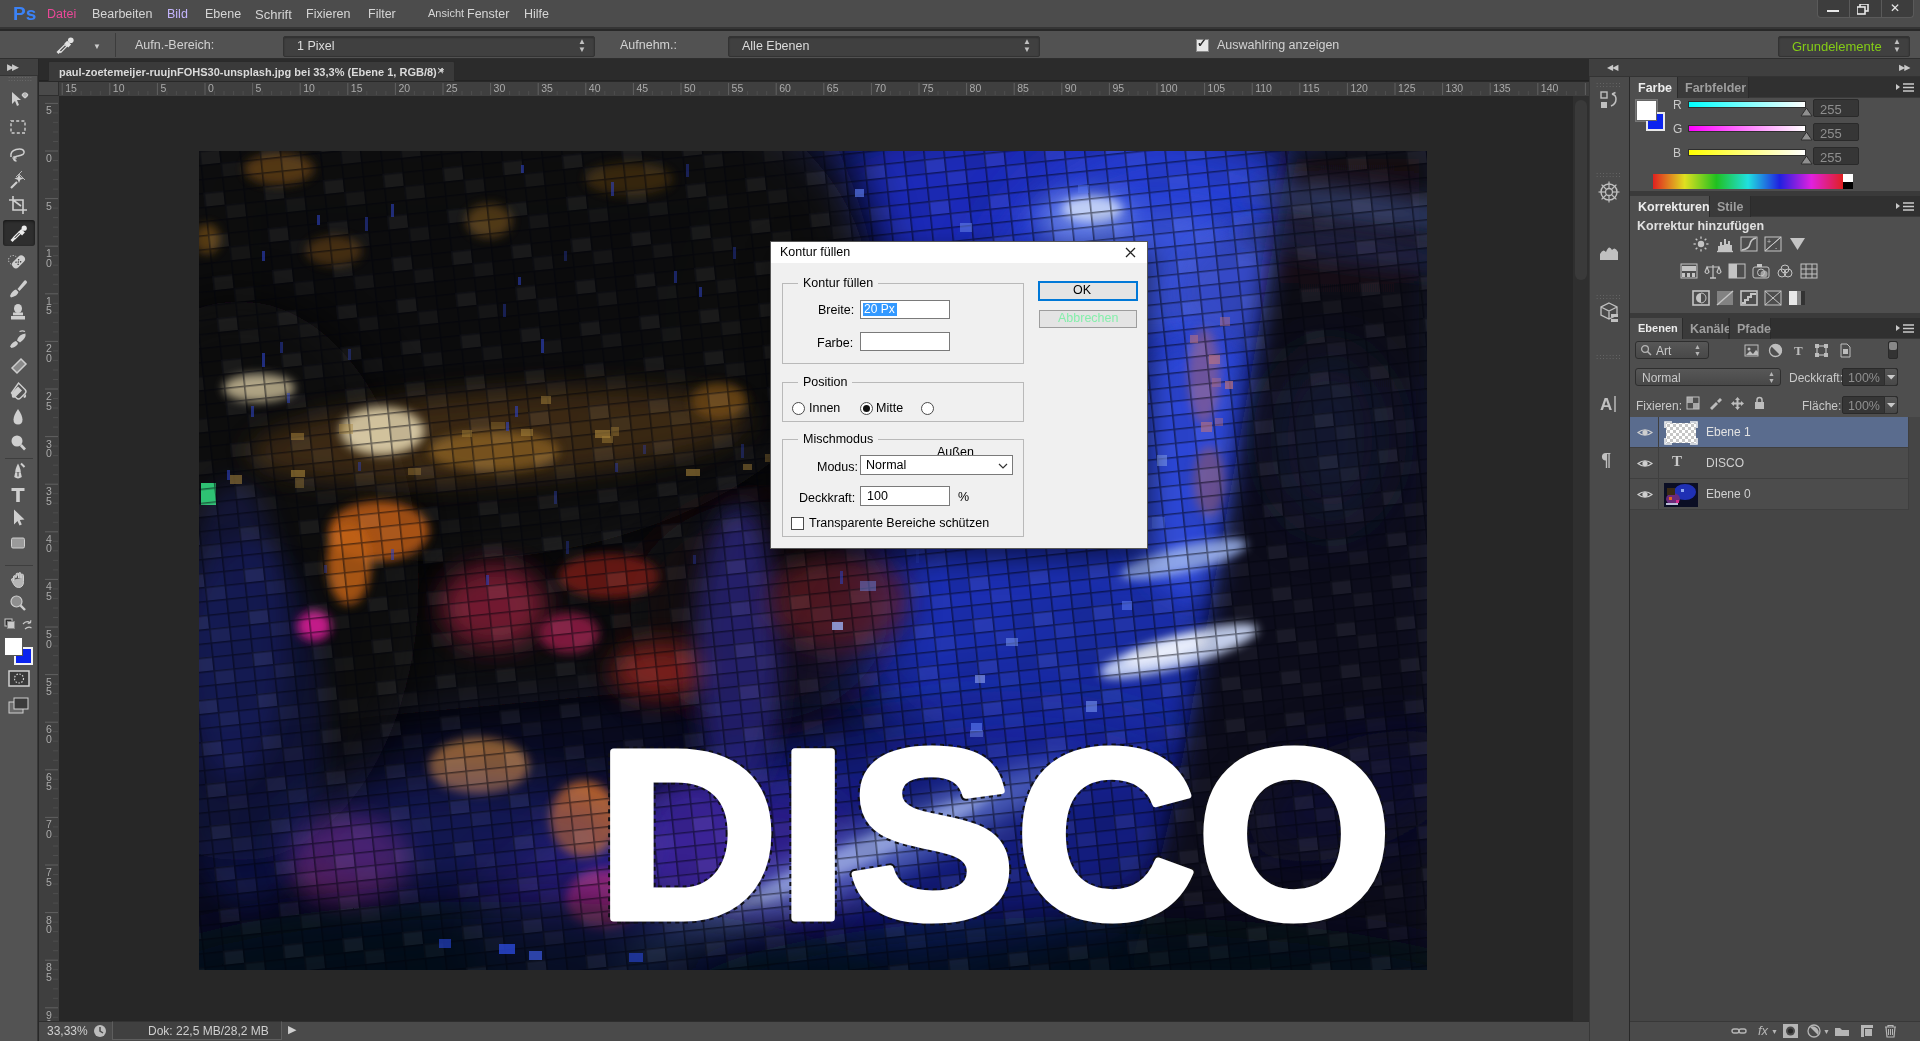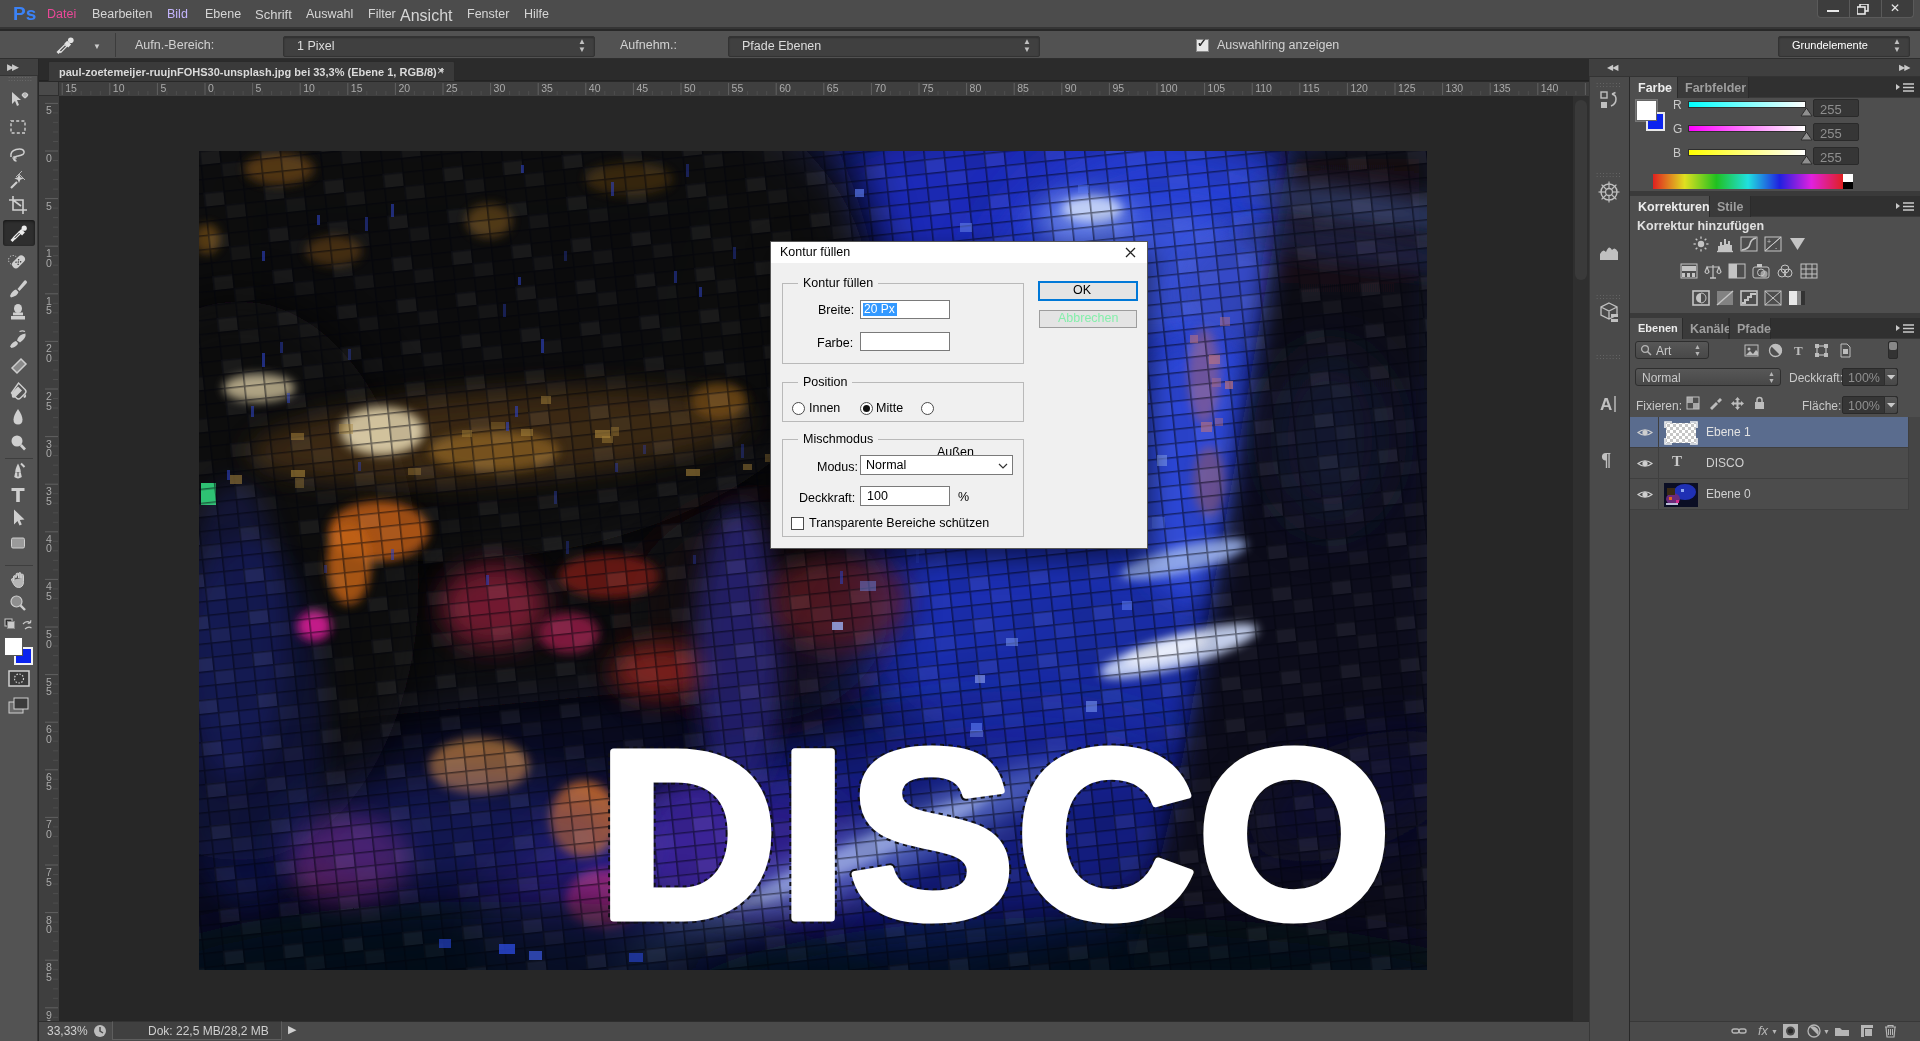--- a/index.html
+++ b/index.html
@@ -7,23 +7,23 @@
 .txt{position:absolute;white-space:nowrap}
 </style></head>
 <body>
 <div class="abs" style="left:0;top:0;width:1920px;height:29px;background:#4c4c4c;border-bottom:2px solid #353535"></div>
 <div class="txt" style="left:13px;top:3px;font-size:19px;font-weight:bold;color:#3b82f6;letter-spacing:0">Ps</div>
 <div class="txt" style="left:47px;top:7px;font-size:12.5px;color:#ec4899">Datei</div>
 <div class="txt" style="left:92px;top:7px;font-size:12.5px;color:#d6d6d6">Bearbeiten</div>
 <div class="txt" style="left:167px;top:7px;font-size:12.5px;color:#c4b5fd">Bild</div>
 <div class="txt" style="left:205px;top:7px;font-size:12.5px;color:#d6d6d6">Ebene</div>
 <div class="txt" style="left:255px;top:7px;font-size:13px;color:#d6d6d6">Schrift</div>
-<div class="txt" style="left:306px;top:7px;font-size:12.5px;color:#d6d6d6">Auswahl</div>
+<div class="txt" style="left:306px;top:7px;font-size:12.5px;color:#d6d6d6">Fixieren</div>
 <div class="txt" style="left:368px;top:7px;font-size:12.5px;color:#d6d6d6">Filter</div>
-<div class="txt" style="left:400px;top:7px;font-size:16px;color:#d6d6d6">Ansicht</div>
+<div class="txt" style="left:428px;top:7px;font-size:11px;color:#d6d6d6">Ansicht</div>
 <div class="txt" style="left:467px;top:7px;font-size:12.5px;color:#d6d6d6">Fenster</div>
 <div class="txt" style="left:524px;top:7px;font-size:12.5px;color:#d6d6d6">Hilfe</div>
 <div class="abs" style="left:1817px;top:0;width:97px;height:18px;background:#3d3d3d;border:1px solid #5a5a5a;border-top:none;border-radius:0 0 4px 4px"></div>
 <div class="abs" style="left:1849px;top:0;width:1px;height:18px;background:#5a5a5a"></div>
 <div class="abs" style="left:1881px;top:0;width:1px;height:18px;background:#5a5a5a"></div>
 <div class="abs" style="left:1827px;top:10px;width:12px;height:2px;background:#e8e8e8"></div>
 <svg class="abs" style="left:1857px;top:4px" width="12" height="11">
     <rect x="3" y="0" width="8" height="7" fill="none" stroke="#e8e8e8" stroke-width="1.6"></rect>
     <rect x="0" y="3" width="8" height="7" fill="#3d3d3d" stroke="#e8e8e8" stroke-width="1.6"></rect>
   </svg>
@@ -36,27 +36,27 @@
 <circle cx="16.8" cy="5.2" r="2.8" fill="#e3e3e3"></circle>
 </svg>
 <div class="txt" style="left:93px;top:42px;font-size:8px;color:#cccccc">▼</div>
 <div class="abs" style="left:115px;top:33px;width:1px;height:24px;background:#3c3c3c"></div>
 <div class="txt" style="left:135px;top:38px;font-size:12.5px;color:#d2d2d2">Aufn.-Bereich:</div>
 <div class="abs" style="left:283px;top:36px;width:312px;height:21px;background:#404040;border:1px solid #333;border-radius:2px;box-shadow:inset 0 1px 2px rgba(0,0,0,.3)"></div>
 <div class="txt" style="left:297px;top:39px;font-size:12.5px;color:#dcdcdc">1 Pixel</div>
 <div class="txt" style="left:578px;top:38px;font-size:8px;color:#c0c0c0;line-height:8px">▲<br>▼</div>
 <div class="txt" style="left:620px;top:38px;font-size:12.5px;color:#d2d2d2">Aufnehm.:</div>
 <div class="abs" style="left:728px;top:36px;width:312px;height:21px;background:#404040;border:1px solid #333;border-radius:2px;box-shadow:inset 0 1px 2px rgba(0,0,0,.3)"></div>
-<div class="txt" style="left:742px;top:39px;font-size:12.5px;color:#dcdcdc">Pfade Ebenen</div>
+<div class="txt" style="left:742px;top:39px;font-size:12.5px;color:#dcdcdc">Alle Ebenen</div>
 <div class="txt" style="left:1023px;top:38px;font-size:8px;color:#c0c0c0;line-height:8px">▲<br>▼</div>
 <div class="abs" style="left:1196px;top:39px;width:13px;height:13px;background:#e6e6e6;border:1px solid #8a8a8a"></div>
 <div class="txt" style="left:1197px;top:36px;font-size:12px;color:#2b2b2b;font-weight:bold">✓</div>
 <div class="txt" style="left:1217px;top:38px;font-size:12.5px;color:#d2d2d2">Auswahlring anzeigen</div>
 <div class="abs" style="left:1778px;top:36px;width:132px;height:21px;background:#404040;border:1px solid #333;border-radius:2px;box-shadow:inset 0 1px 2px rgba(0,0,0,.3)"></div>
-<div class="txt" style="left:1792px;top:39px;font-size:11px;color:#ffffff">Grundelemente</div>
+<div class="txt" style="left:1792px;top:39px;font-size:13px;color:#84cc16">Grundelemente</div>
 <div class="txt" style="left:1893px;top:38px;font-size:8px;color:#c0c0c0;line-height:8px">▲<br>▼</div>
 <div class="abs" style="left:0;top:59px;width:38px;height:982px;background:#535353;border-right:1px solid #383838"></div>
 <div class="abs" style="left:0;top:59px;width:38px;height:17px;background:#404040;border-bottom:1px solid #333"></div>
 <div class="txt" style="left:7px;top:62px;font-size:9px;color:#c9c9c9;letter-spacing:-2px">▶▶</div>
 <div class="txt" style="left:8px;top:74px;font-size:8px;color:#777;letter-spacing:.5px">:::::::::</div>
 <div class="abs" style="left:3px;top:220px;width:32px;height:26px;background:#2e2e2e;border-radius:3px;box-shadow:inset 0 1px 3px rgba(0,0,0,.6)"></div>
 <svg class="abs" style="left:7px;top:90px" width="22" height="22" viewBox="0 0 22 22">
     <path d="M5 2 L5 14 L8 11 L10 16 L12 15 L10 10 L14 10 Z" fill="#cfcfcf"></path>
     <path d="M15 5 h6 M18 2 v6 M15 5 l2 -2 M15 5 l2 2 M21 5 l-2 -2 M21 5 l-2 2 M18 8 l-2 -2 M18 8 l2 -2" stroke="#cfcfcf" stroke-width="1.2" fill="none"></path>
   </svg>

